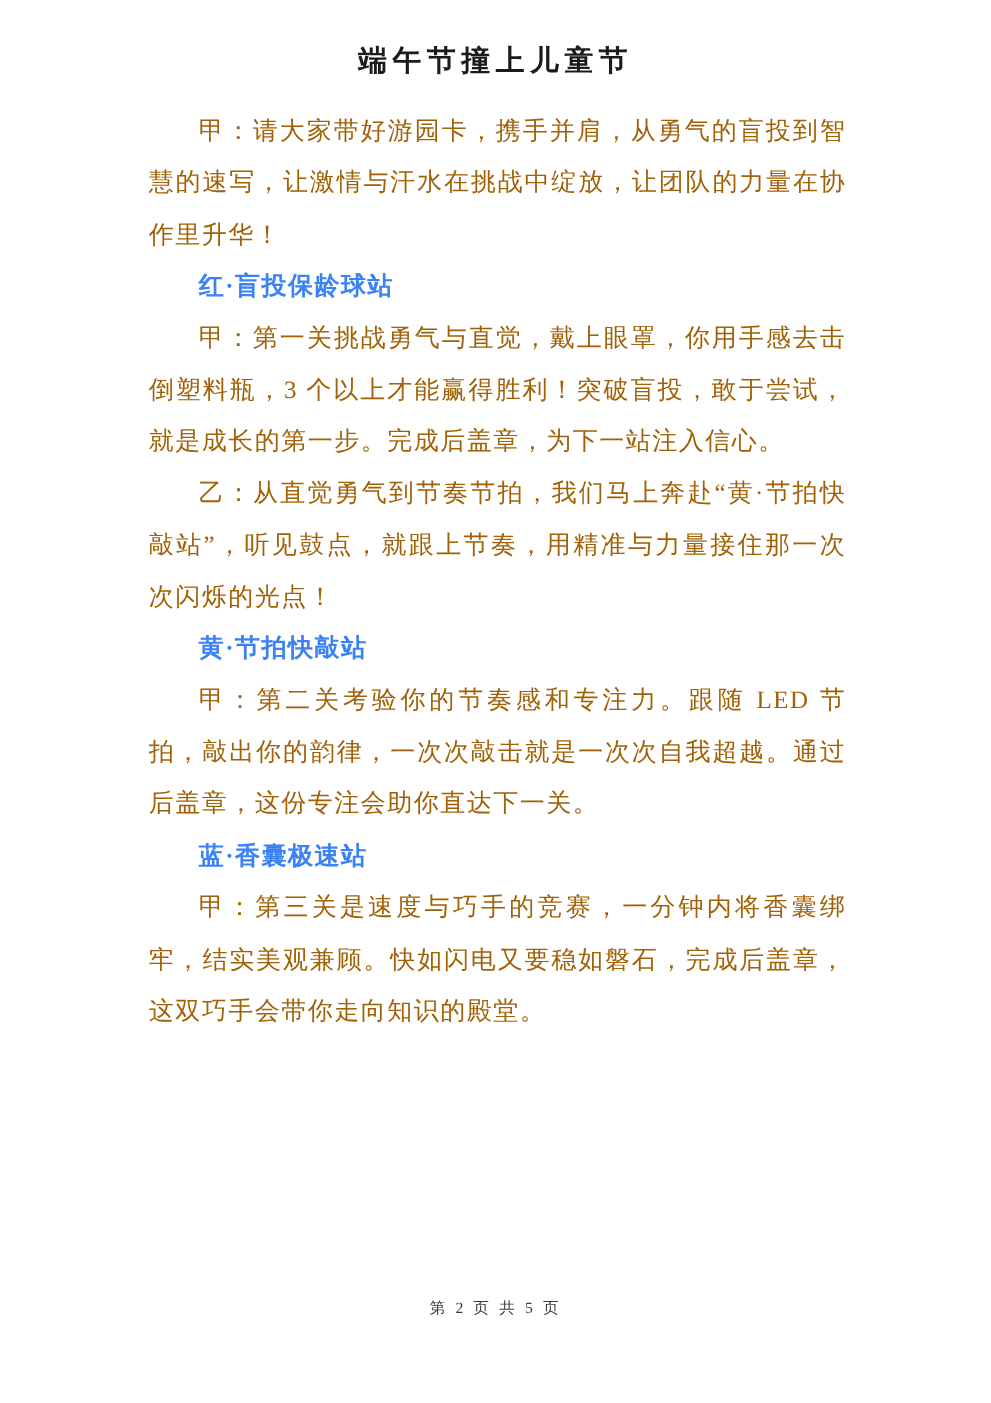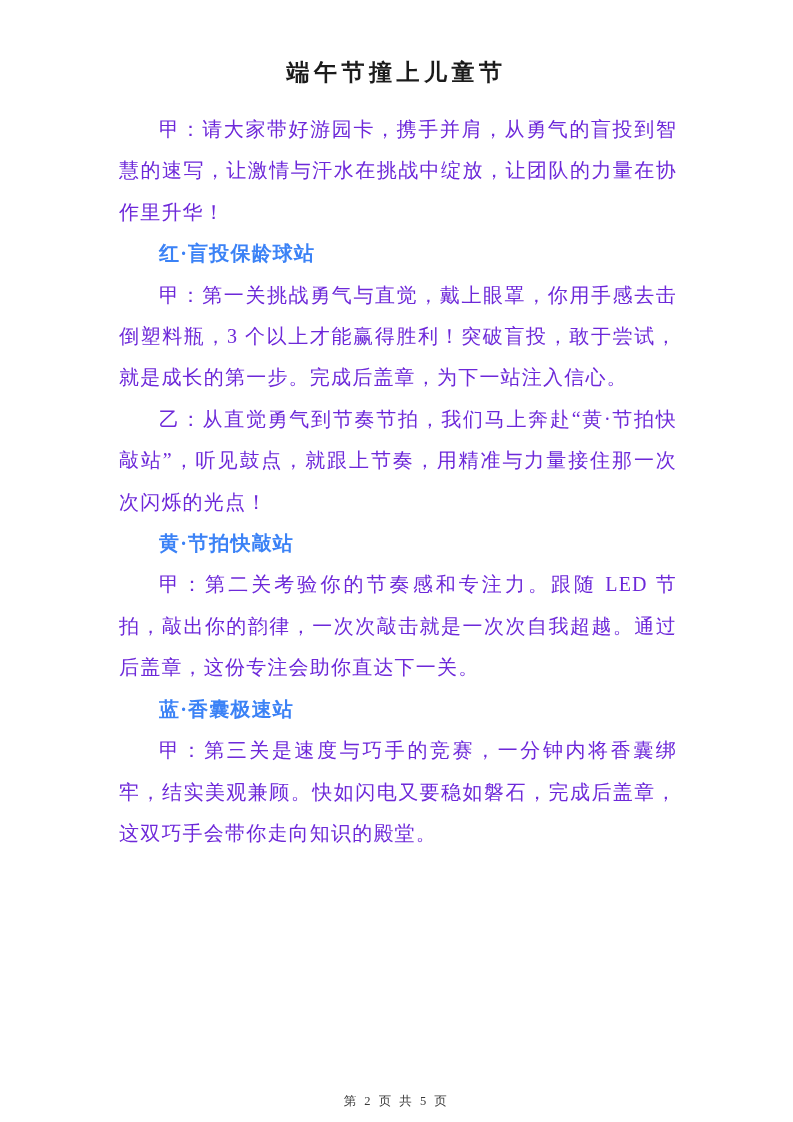--- a/index.html
+++ b/index.html
@@ -16,50 +16,50 @@
   }
   .page {
     position: relative;
     width: 793px;
     height: 1122px;
     background: #ffffff;
     box-sizing: border-box;
   }
   .doc-title {
     margin: 0;
-    padding-top: 56px;
+    padding-top: 32px;
     font-size: 23px;
     line-height: 34px;
     font-weight: bold;
     text-align: center;
     letter-spacing: 4.5px;
     color: #1b1b1b;
   }
   .doc-body {
     margin: 19px 116px 0 119px;
   }
   .para, .station-heading {
     margin: 0;
     font-size: 20px;
     line-height: 41.4px;
     text-indent: 2em;
     letter-spacing: 1.2px;
-    color: #6d28d9;
+    color: #a16207;
   }
   .para {
     text-align: justify;
     text-justify: inter-ideograph;
   }
   .station-heading {
     font-weight: bold;
     color: #3b82f6;
   }
   .page-footer {
     position: absolute;
-    top: 1092px;
+    top: 1037px;
     left: 0;
     width: 100%;
     text-align: center;
     font-size: 12.5px;
     line-height: 18px;
     letter-spacing: 2.5px;
     color: #3a3a3a;
   }
 </style>
 </head>

